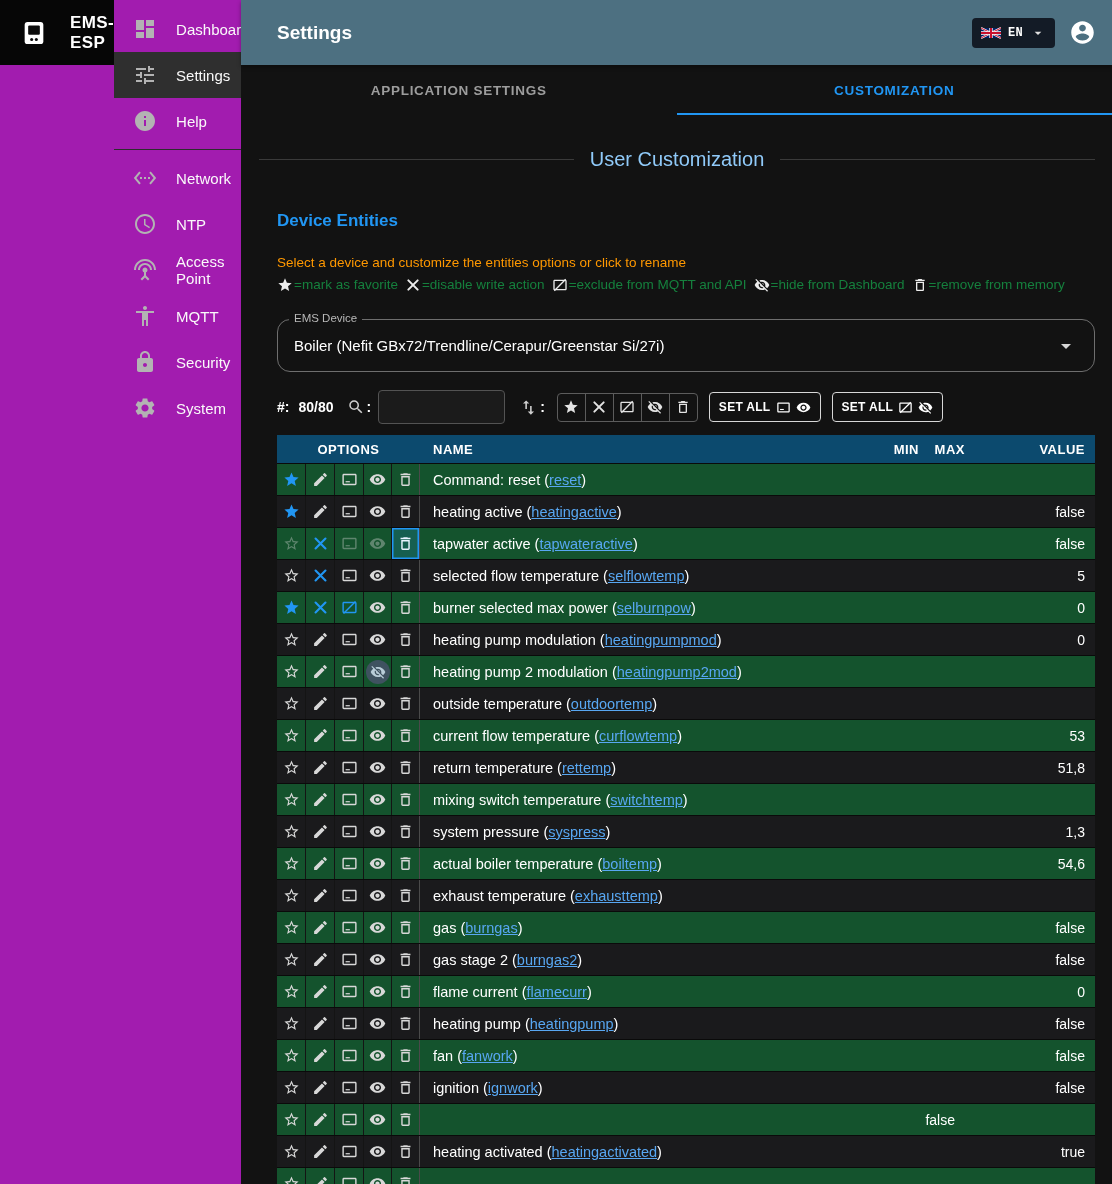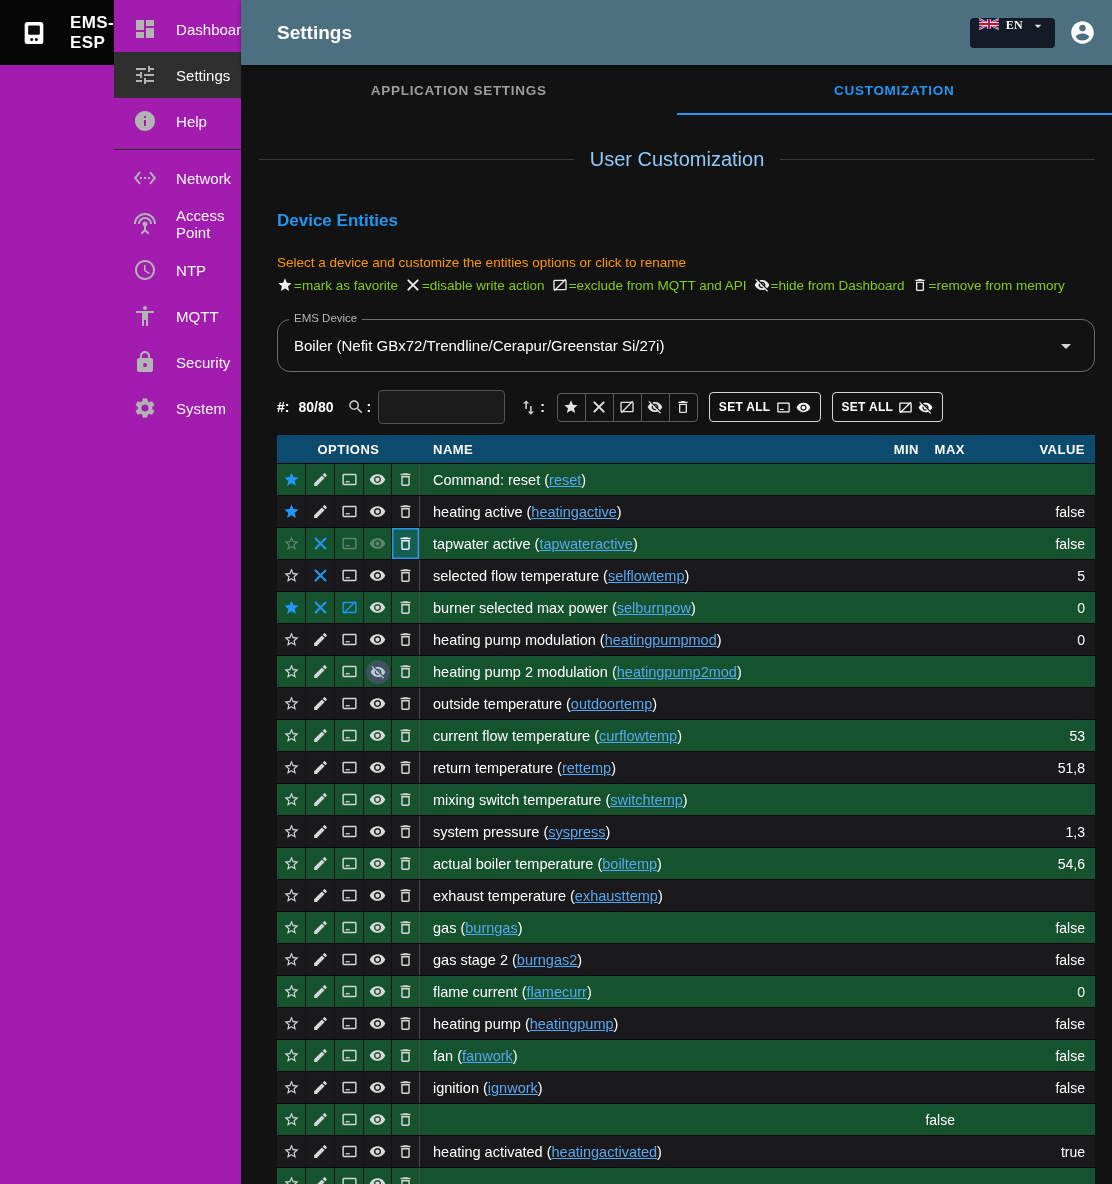--- a/index.html
+++ b/index.html
@@ -15,37 +15,37 @@
 .nav{padding-top:6px}
 .nav-item{height:46px;display:flex;align-items:center;padding-left:19px;gap:19px;cursor:pointer;font-size:15px;color:#fafafa}
 .nav-item .icon{width:24px;height:24px;color:#b3b3b3}
 .nav-item.active{background:#2f2f2f}
 .nav-divider{height:1px;background:#2d2d2d;margin:5px 0}
 
 .main{flex:1;display:flex;flex-direction:column;background:#121212;min-width:0}
 .topbar{height:65px;flex:0 0 65px;background:#4d7081;display:flex;align-items:center;padding:0 16px 0 36px;box-shadow:0 2px 4px rgba(0,0,0,.35)}
 .topbar-title{font-size:19px;font-weight:bold}
 .topbar-right{margin-left:auto;display:flex;align-items:center;gap:14px}
-.lang-btn{background:#131b26;border:none;border-radius:4px;height:30px;display:flex;gap:7px;padding:0 9px;color:#fff;cursor:pointer;font-family:Liberation Serif, serif}
+.lang-btn{background:#131b26;border:none;border-radius:4px;height:30px;display:flex;align-items:center;gap:7px;padding:0 9px;color:#fff;cursor:pointer;font-family:Liberation Mono, monospace}
 .lang-btn .flag{width:20px;height:12px}
 .lang-label{font-size:12px;font-weight:bold;letter-spacing:.3px}
 .lang-caret{width:16px;height:16px;color:#e0e0e0}
 .avatar{width:27px;height:27px;color:#fff;cursor:pointer}
 .tabs{height:50px;flex:0 0 50px;display:flex}
 .tab{flex:1;display:flex;align-items:center;justify-content:center;font-size:13.5px;font-weight:bold;letter-spacing:.7px;color:#9d9d9d;cursor:pointer;position:relative}
 .tab.active{color:#2196f3}
 .tab.active::after{content:"";position:absolute;left:0;right:0;bottom:0;height:2px;background:#2196f3}
 
 .page{flex:1;padding:30px 17px 0 18px;overflow:hidden}
 .title-divider{display:flex;align-items:center;gap:16px;color:#90caf9;font-size:20px;line-height:28px}
 .title-divider::before,.title-divider::after{content:"";flex:1;height:1px;background:#3a3a3a}
 .inner{margin-left:18px}
 .section-title{color:#2196f3;font-size:17px;font-weight:bold;margin-top:38px}
 .help-text{color:#ff9800;font-size:13.5px;margin-top:24px}
-.legend{color:#84cc16;font-size:13.5px;margin-top:7px;display:flex;align-items:center;flex-wrap:wrap}
+.legend{color:#15803d;font-size:13.5px;margin-top:7px;display:flex;flex-wrap:wrap}
 .legend .icon{width:16px;height:16px;color:#ececec;margin:0 1px 0 7px}
 .legend .icon:first-child{margin-left:0}
 .select-box{margin-top:26px;height:53px;border:1px solid #6e6e6e;border-radius:13px;position:relative;display:flex;align-items:center;padding:0 16px;cursor:pointer}
 .select-label{position:absolute;top:-8px;left:11px;background:#121212;padding:0 5px;font-size:11.5px;color:#b8b8b8}
 .select-value{font-size:15px}
 .select-caret{margin-left:auto;width:24px;height:24px;color:#d6d6d6}
 
 .toolbar{margin-top:18px;display:flex;align-items:center}
 .tb-count{font-size:14px;font-weight:bold;display:flex}
 .tb-count .hash{margin-right:9px}
@@ -129,32 +129,32 @@
       <span class="icon">
           <svg xmlns="http://www.w3.org/2000/svg" viewBox="0 0 24 24">
             <path fill="currentColor" d="M7.77 6.76 6.23 5.48.82 12l5.41 6.52 1.54-1.28L3.42 12l4.35-5.24zM7 13h2v-2H7v2zm10-2h-2v2h2v-2zm-6 2h2v-2h-2v2zm6.77-7.52-1.54 1.28L20.58 12l-4.35 5.24 1.54 1.28L23.18 12l-5.41-6.52z"></path>
           </svg>
         </span>
       <span>Network</span>
     </div>
     <div class="nav-item">
       <span class="icon">
           <svg xmlns="http://www.w3.org/2000/svg" viewBox="0 0 24 24">
+            <path fill="currentColor" d="M11.99 2C6.47 2 2 6.48 2 12s4.47 10 9.99 10C17.52 22 22 17.52 22 12S17.52 2 11.99 2zM12 20c-4.42 0-8-3.58-8-8s3.58-8 8-8 8 3.58 8 8-3.58 8-8 8zm.5-13H11v6l5.25 3.15.75-1.23-4.5-2.67z"></path>
+          </svg>
+        </span>
+      <span>NTP</span>
+    </div>
+    <div class="nav-item">
+      <span class="icon">
+          <svg xmlns="http://www.w3.org/2000/svg" viewBox="0 0 24 24">
             <path fill="currentColor" d="M12 5c-3.87 0-7 3.13-7 7h2c0-2.76 2.24-5 5-5s5 2.24 5 5h2c0-3.87-3.13-7-7-7zm1 9.29c.88-.39 1.5-1.26 1.5-2.29 0-1.38-1.12-2.5-2.5-2.5S9.5 10.62 9.5 12c0 1.02.62 1.9 1.5 2.29v3.3L7.59 21 9 22.41l3-3 3 3L16.41 21 13 17.59v-3.3zM12 1C5.93 1 1 5.93 1 12h2c0-4.97 4.03-9 9-9s9 4.03 9 9h2c0-6.07-4.93-11-11-11z"></path>
           </svg>
         </span>
       <span>Access Point</span>
-    </div>
-    <div class="nav-item">
-      <span class="icon">
-          <svg xmlns="http://www.w3.org/2000/svg" viewBox="0 0 24 24">
-            <path fill="currentColor" d="M11.99 2C6.47 2 2 6.48 2 12s4.47 10 9.99 10C17.52 22 22 17.52 22 12S17.52 2 11.99 2zM12 20c-4.42 0-8-3.58-8-8s3.58-8 8-8 8 3.58 8 8-3.58 8-8 8zm.5-13H11v6l5.25 3.15.75-1.23-4.5-2.67z"></path>
-          </svg>
-        </span>
-      <span>NTP</span>
     </div>
     <div class="nav-item">
       <span class="icon">
           <svg xmlns="http://www.w3.org/2000/svg" viewBox="0 0 24 24">
             <path fill="currentColor" d="M12 2c1.1 0 2 .9 2 2s-.9 2-2 2-2-.9-2-2 .9-2 2-2zm9 7h-6v13h-2v-6h-2v6H9V9H3V7h18v2z"></path>
           </svg>
         </span>
       <span>MQTT</span>
     </div>
     <div class="nav-item">

